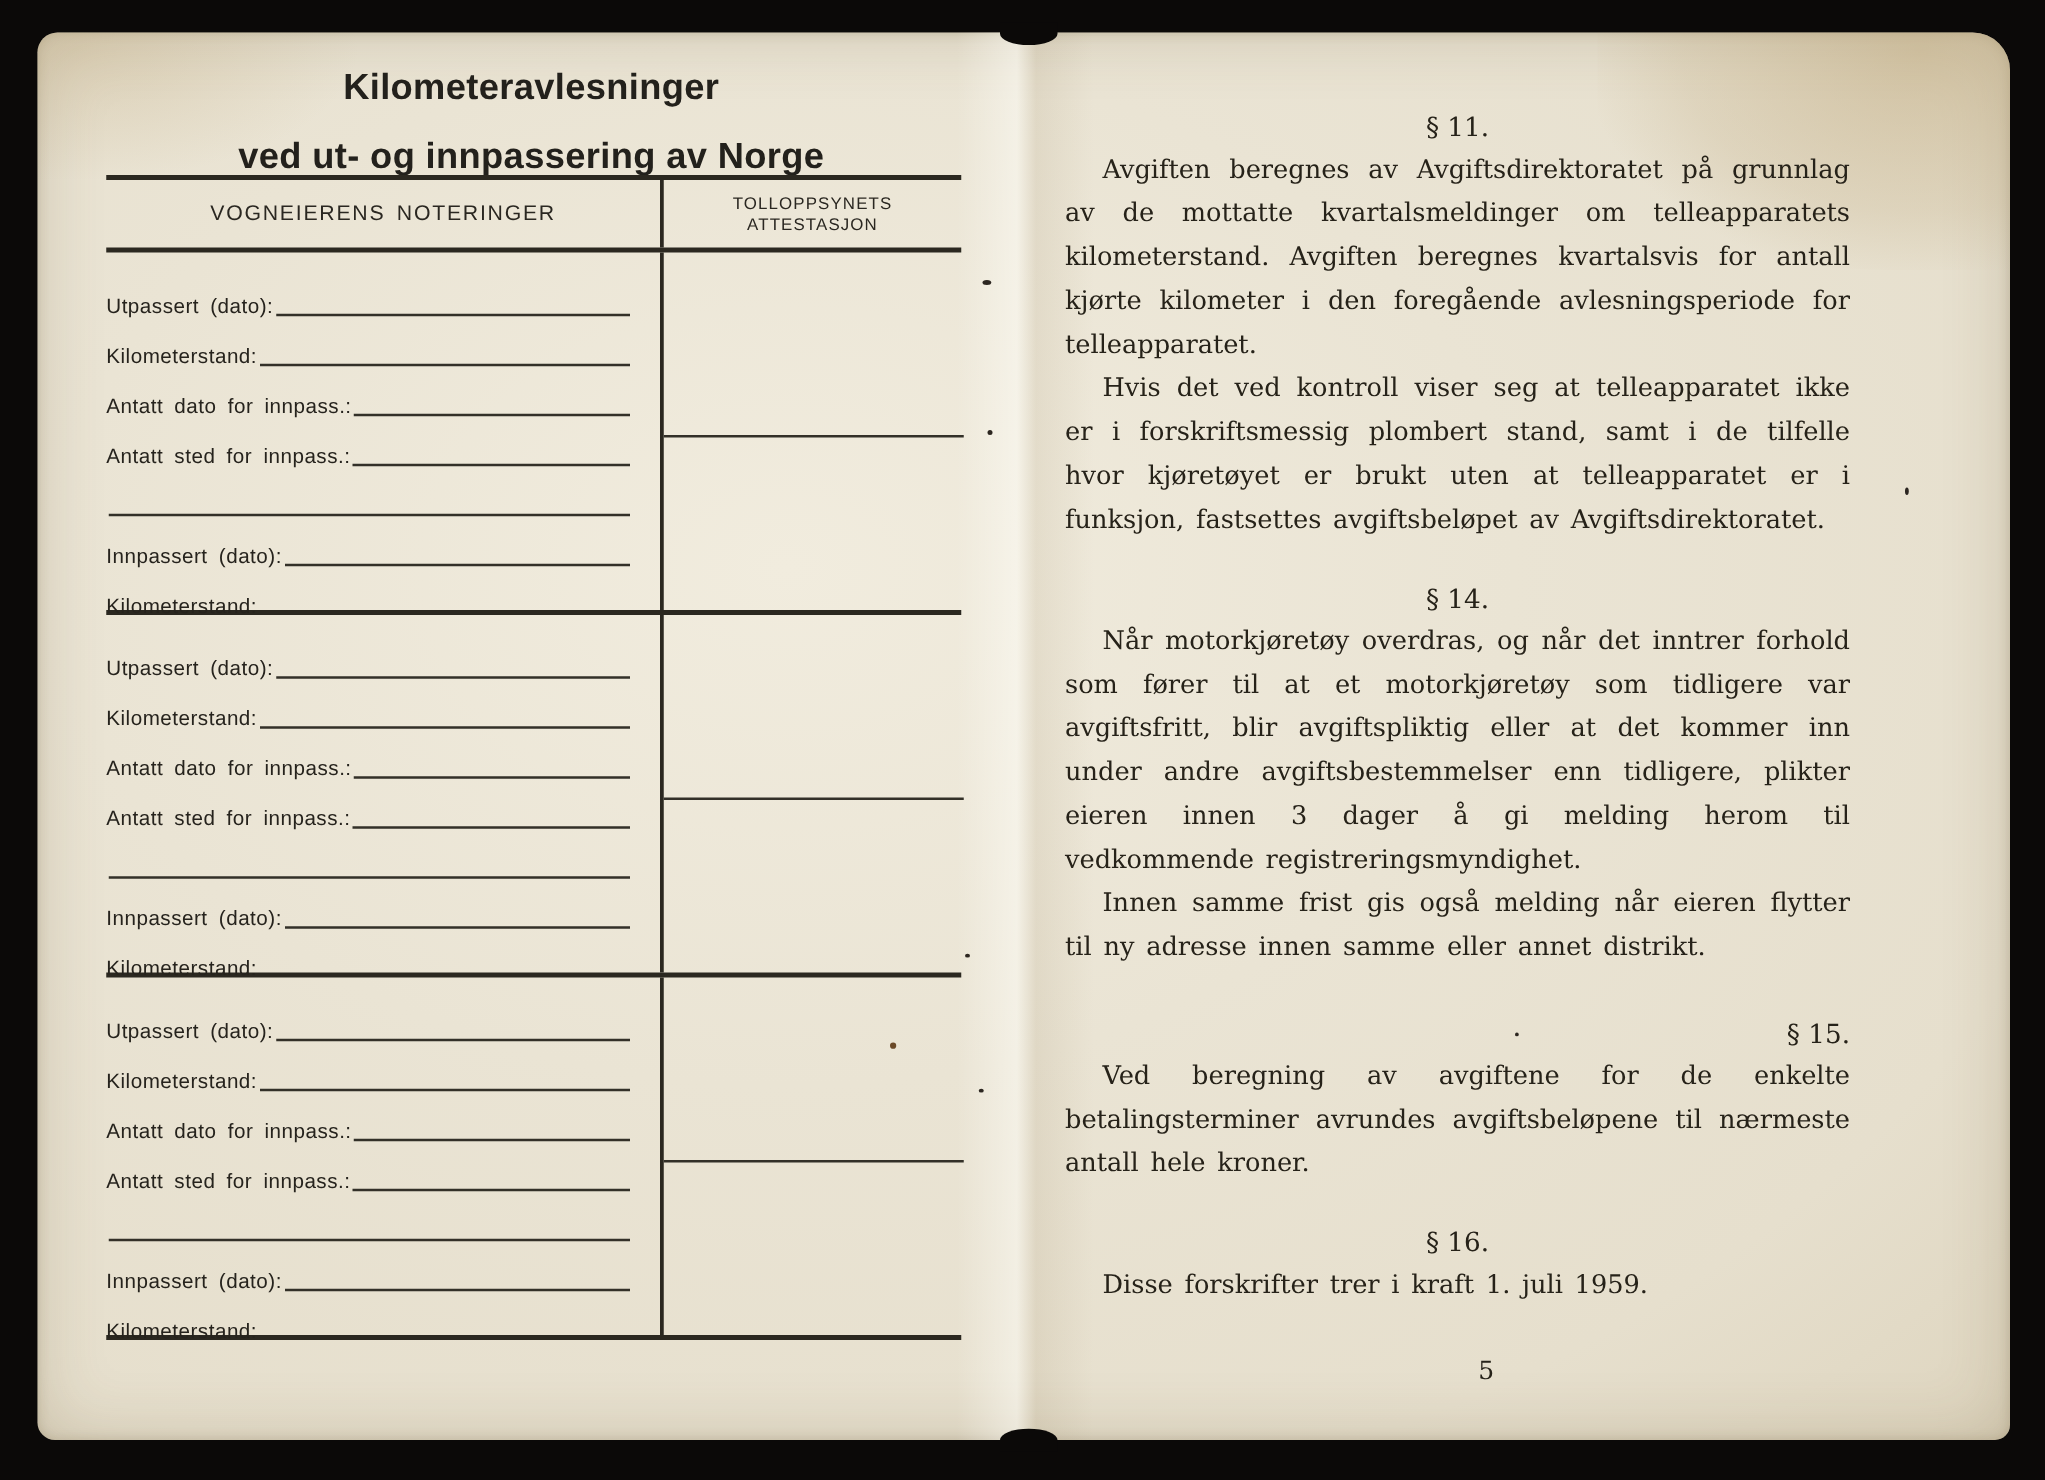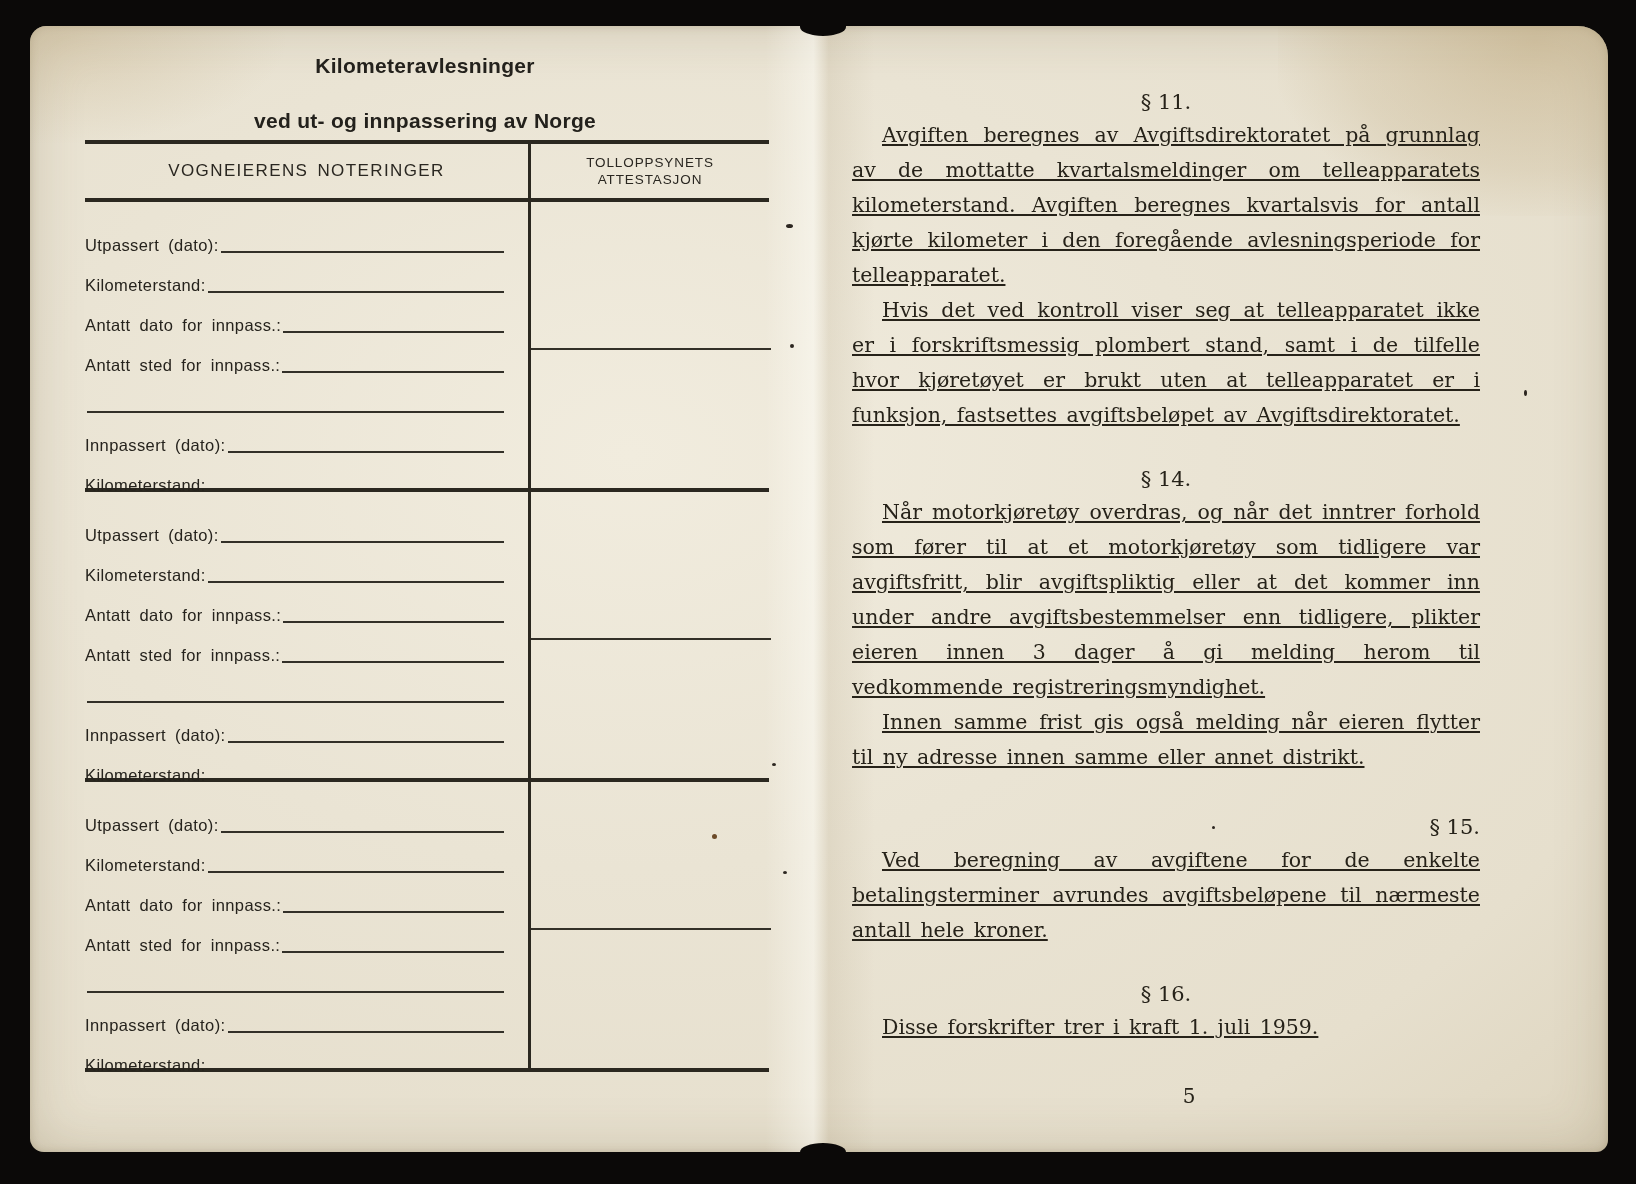--- a/index.html
+++ b/index.html
@@ -33,21 +33,21 @@
   }
   .notch-top,.notch-bottom{
     position:absolute;left:770px;width:46px;height:18px;background:#0b0908;
   }
   .notch-top{top:-8px;border-radius:0 0 60% 60%;}
   .notch-bottom{bottom:-9px;border-radius:60% 60% 0 0;}
   .speck{position:absolute;background:#2c2620;border-radius:50%;}
 
   
   .l-title{position:absolute;left:35px;width:720px;text-align:center;
-    font-weight:700;font-size:21px;color:#23211c;letter-spacing:.3px;}
+    font-weight:700;font-size:29px;color:#23211c;letter-spacing:.3px;}
   .l-title.t1{top:28px;}
   .l-title.t2{top:68px;margin-top:15px;}
 
   .form-table{position:absolute;left:55px;top:114px;width:684px;}
   .ft-header{display:flex;height:54px;border-top:4px solid #2b2820;border-bottom:4px solid #2b2820;justify-content:flex-end;}
   .ft-h1{width:443px;display:flex;align-items:center;justify-content:center;
     font-size:17px;letter-spacing:1.4px;color:#2a2721;word-spacing:3px;}
   .ft-h2{flex:1;border-left:3px solid #2b2820;display:flex;flex-direction:column;
     align-items:center;justify-content:center;font-size:13.5px;letter-spacing:.9px;
     line-height:17px;color:#2a2721;}
@@ -60,21 +60,21 @@
     white-space:nowrap;padding-bottom:1px;}
   .row-line{flex:1;border-bottom:2px solid #333028;margin:0 0 3px 2px;}
   .l-pagenum{position:absolute;left:55px;top:1062px;width:684px;text-align:center;
     font-size:21px;color:#26231d;letter-spacing:1px;}
 
   
   .r-text{position:absolute;left:822px;top:60px;width:628px;color:#262219;
     font-family:"DejaVu Serif","Liberation Serif",serif;}
   .sect-heading{text-align:center;font-size:21px;height:32px;line-height:32px;}
   .para{margin:0;font-size:20.5px;line-height:35px;text-align:justify;
-    text-indent:30px;word-spacing:.14em;text-decoration:underline;}
+    text-indent:30px;word-spacing:.14em;}
   .mt-14{margin-top:30px;}
   .mt-15{margin-top:36px;text-align:right;}
   .mt-16{margin-top:30px;}
   .r-pagenum{position:absolute;left:845px;top:1058px;width:628px;text-align:center;
     font-family:"DejaVu Serif","Liberation Serif",serif;font-size:20px;color:#262219;}
 </style>
 </head>
 <body>
 
 <div class="spread">

